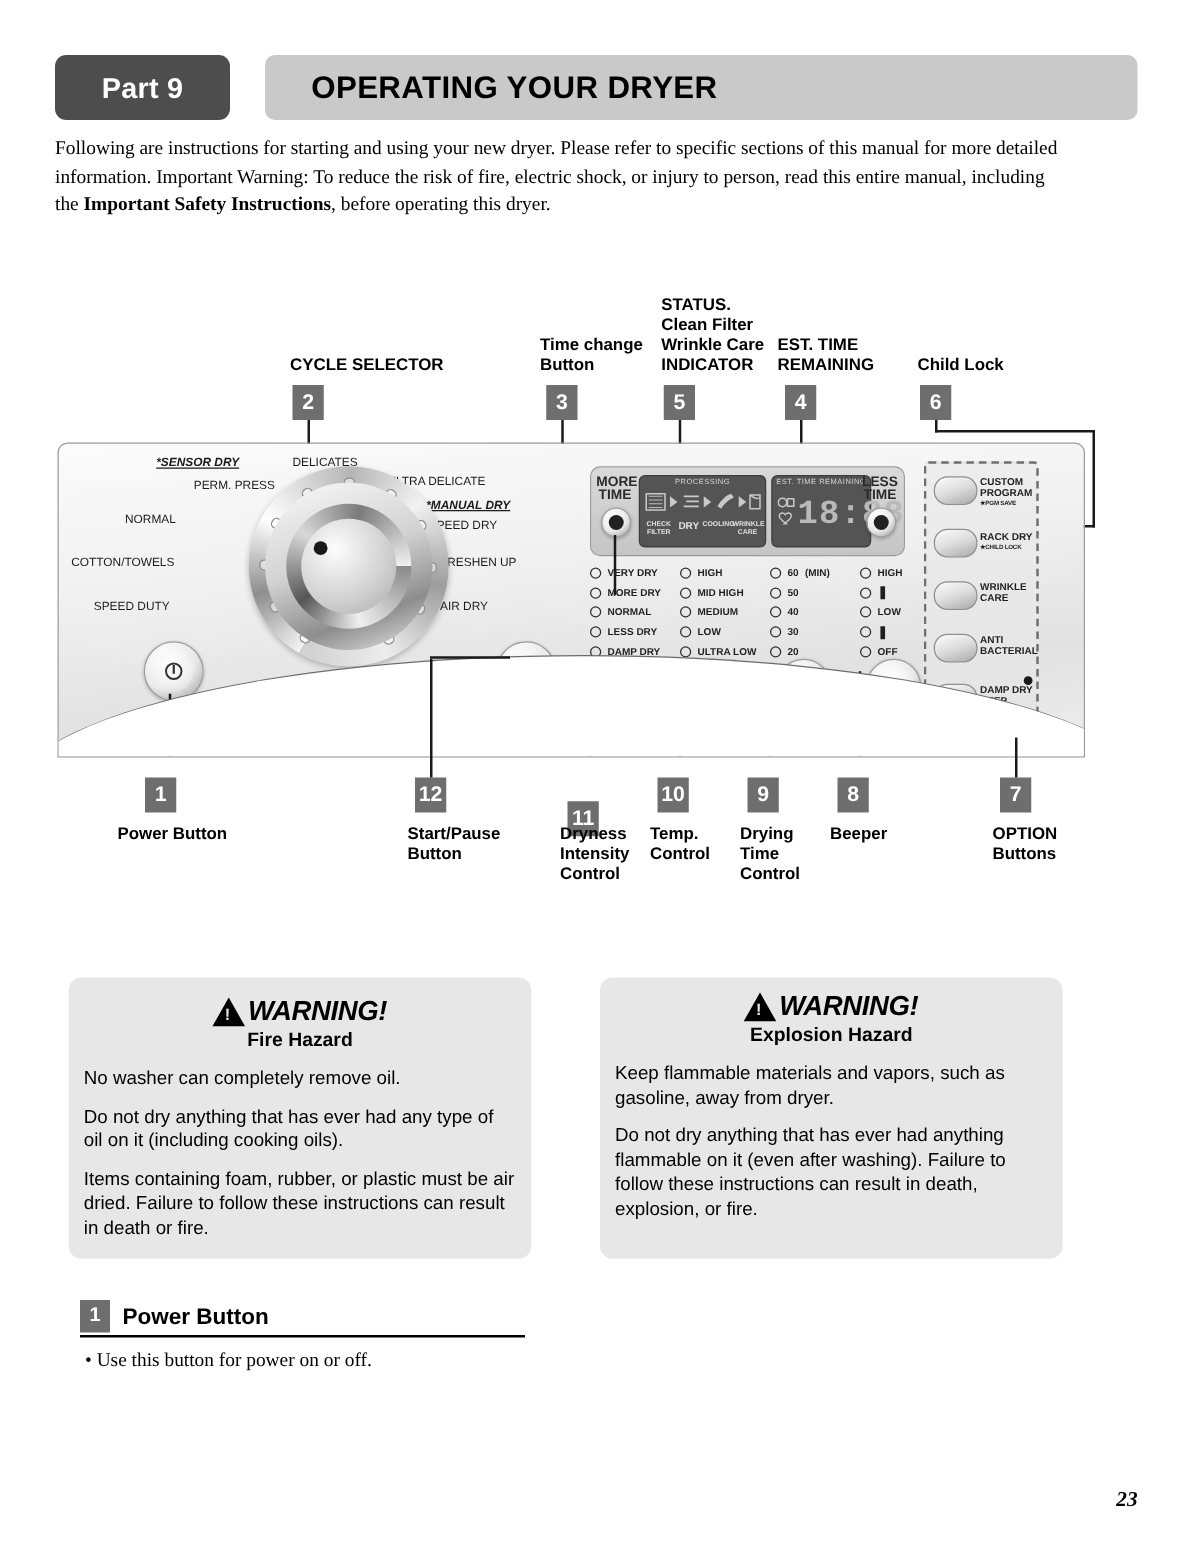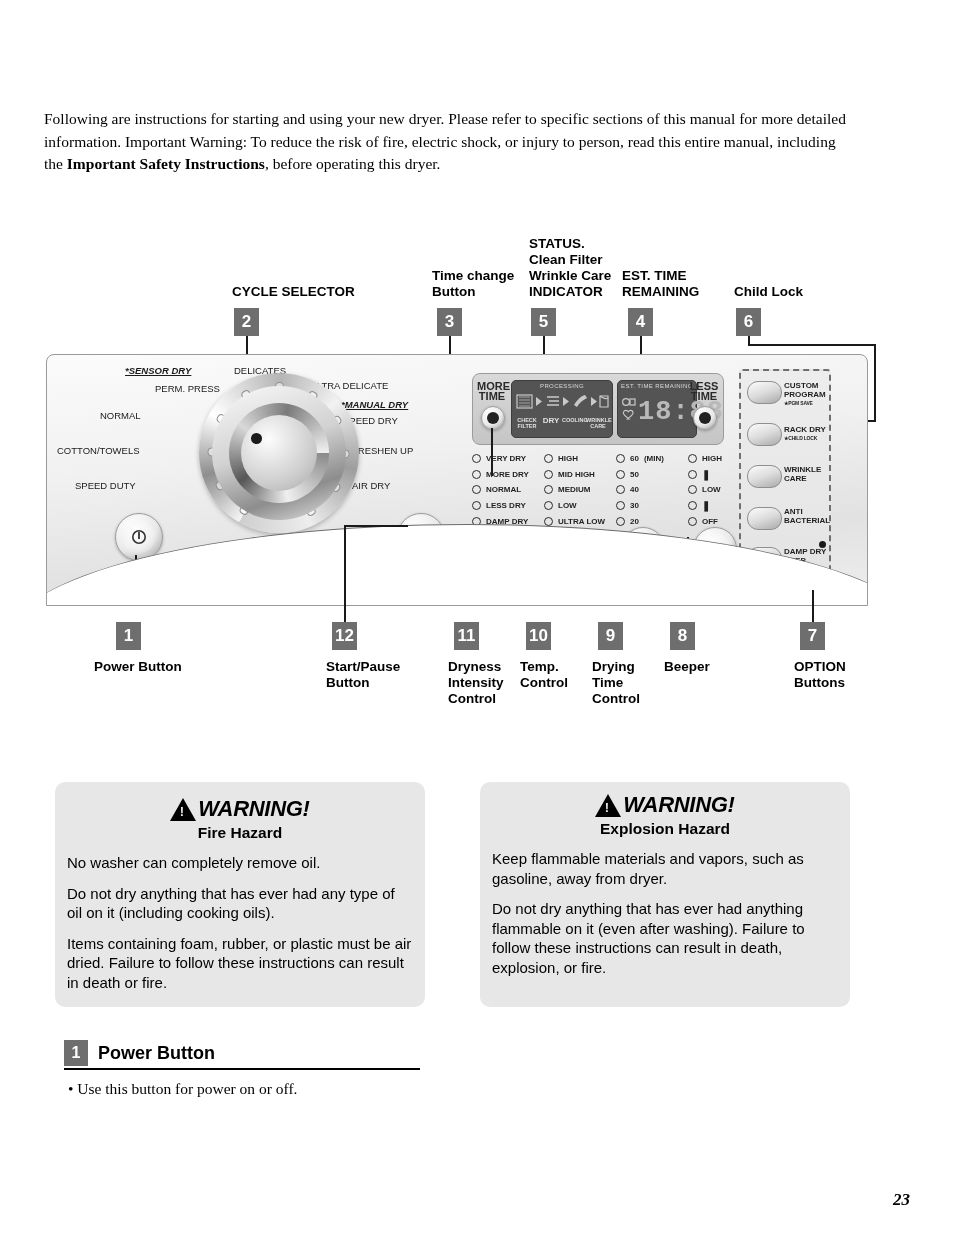--- a/index.html
+++ b/index.html
@@ -121,20 +121,27 @@
   .secnum span{color:#fff;font-family:"Liberation Sans",sans-serif;font-weight:bold;font-size:16px;}
   .sectitle{font-family:"Liberation Sans",sans-serif;font-weight:bold;font-size:18px;}
   .secbody{position:absolute;left:68px;top:1080px;font-size:15.5px;}
   .pageno{position:absolute;right:44px;top:1190px;font-style:italic;font-weight:bold;font-size:17px;}
 </style>
 </head>
 <body>
 
 <div class="page">
 
+  <div class="header">
+    <div class="hdr-bar"></div>
+    <div class="hdr-badge">
+      <span>Part 9</span>
+    </div>
+    <div class="hdr-title">OPERATING YOUR DRYER</div>
+  </div>
 
   <div class="intro"><span>Following are instructions for starting and using your new dryer.  Please refer to specific sections of this manual for more detailed information.  Important Warning:  To reduce the risk of fire, electric shock, or injury to person, read this entire manual, including the </span><b>Important Safety Instructions</b><span>, before operating this dryer.</span></div>
 
 
   <div class="diagram">
 
     <div class="cal" style="left:188px;top:52px;">CYCLE SELECTOR</div>
     <div class="numbox" style="left:190px;top:76px;">
         <span>2</span>
       </div>
@@ -418,21 +425,21 @@
     <div class="cal" style="left:50px;top:427px;white-space:pre-line;">Power Button</div>
 
     <div class="numbox" style="left:288px;top:390px;">
         <span>12</span>
       </div>
     <div class="cal" style="left:282px;top:427px;white-space:pre-line;">Start/Pause
 Button</div>
     <div class="lead" style="left:300px;top:295px;width:1.6px;height:95px;"></div>
     <div class="lead" style="left:300px;top:293px;width:64px;height:1.6px;"></div>
 
-    <div class="numbox" style="left:410px;top:390px;">
+    <div class="numbox" style="left:410px;top:409px;">
         <span>11</span>
       </div>
     <div class="cal" style="left:404px;top:427px;white-space:pre-line;">Dryness
 Intensity
 Control</div>
 
     <div class="numbox" style="left:482px;top:390px;">
         <span>10</span>
       </div>
     <div class="cal" style="left:476px;top:427px;white-space:pre-line;">Temp.

